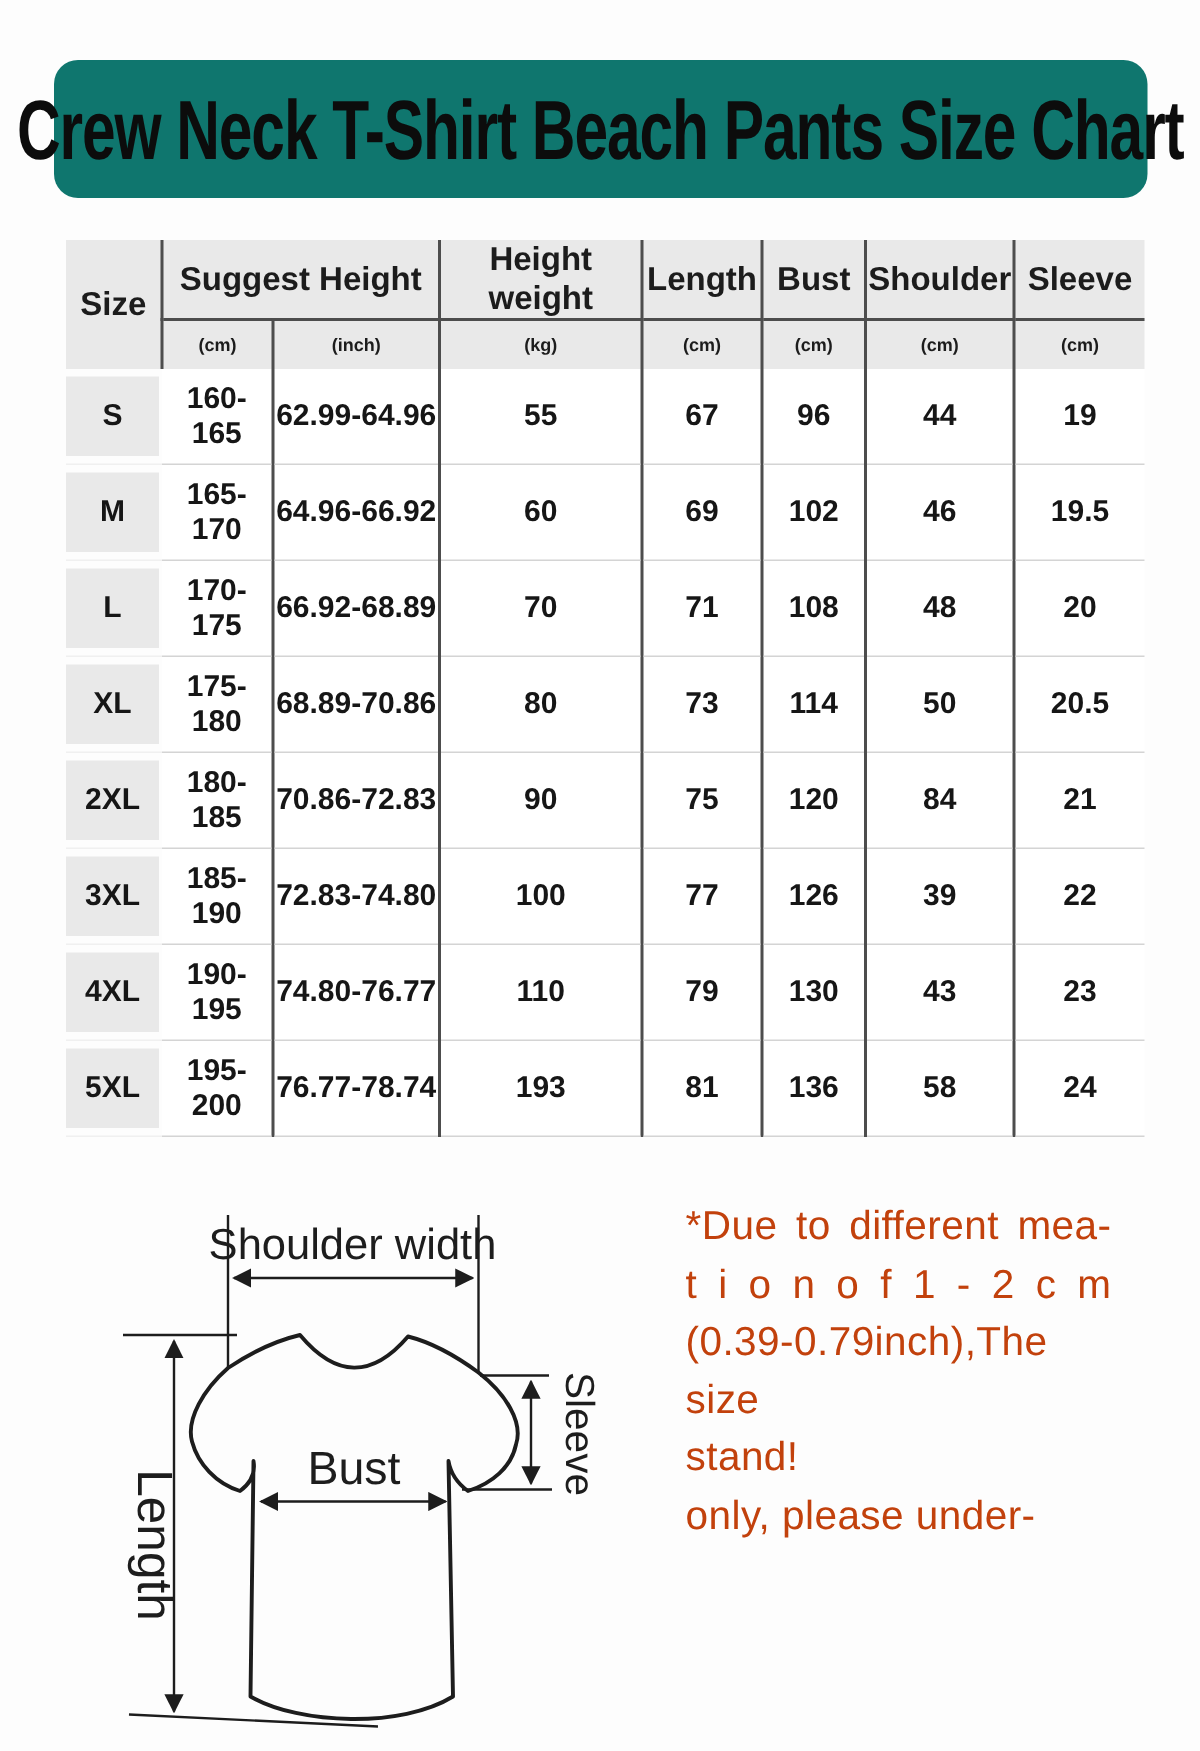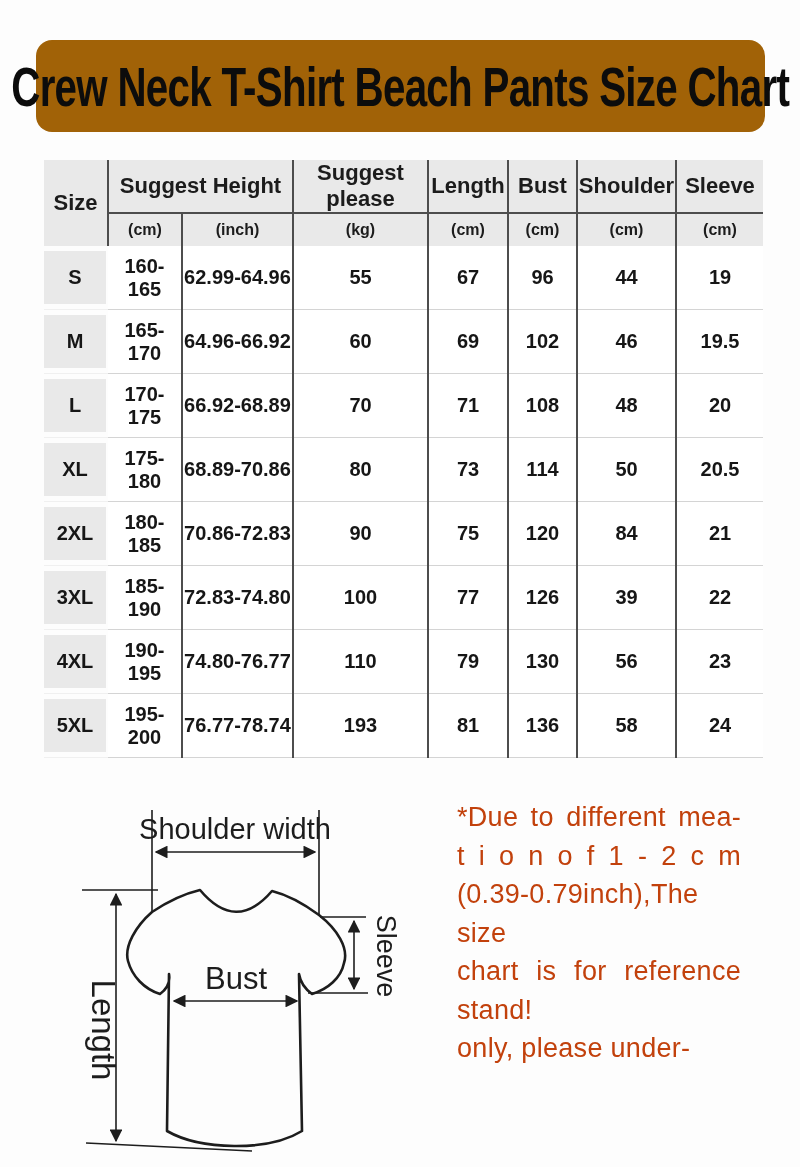--- a/index.html
+++ b/index.html
@@ -3,21 +3,21 @@
 <meta charset="utf-8">
 <style>
   html,body{margin:0;padding:0;}
   body{
     width:800px;height:1167px;position:relative;background:#fdfdfd;
     font-family:"Liberation Sans",sans-serif;color:#141414;overflow:hidden;
   }
   
   .banner{
     position:absolute;left:36px;top:40px;width:729px;height:92px;
-    background:#a16207;border-radius:16px;
+    background:#0f766e;border-radius:16px;
     display:flex;align-items:center;justify-content:center;
   }
   .banner-text{
     font-size:56px;font-weight:bold;color:#0c0c0c;white-space:nowrap;
     transform:scaleX(0.72);letter-spacing:-1px;
   }
   
   .size-table{
     position:absolute;left:44px;top:160px;width:719px;
     border-collapse:collapse;table-layout:fixed;
@@ -28,21 +28,21 @@
   .size-table col.c-kg{width:135px}
   .size-table col.c-len{width:80px}
   .size-table col.c-bust{width:69px}
   .size-table col.c-sh{width:99px}
   .size-table col.c-sl{width:87px}
   .size-table thead th{
     background:#e9e9e9;font-weight:bold;color:#1c1c1c;
     font-size:22px;padding:0;text-align:center;vertical-align:middle;
   }
   .size-table thead tr.hrow1 th{height:42px}
-  .size-table thead tr.hrow2 th{height:32px;font-size:16px}
+  .size-table thead tr.hrow2 th{height:32px;font-size:12px}
   th.b-r, td.b-r{border-right:2px solid #4d4d4d;}
   thead tr.hrow1 th.b-b{border-bottom:2px solid #4d4d4d;}
   .red{color:#a63829;}
   .size-table tbody td{
     height:63px;padding:0;text-align:center;vertical-align:middle;
     background:#ffffff;font-size:20px;font-weight:bold;color:#161616;
     border-bottom:1px solid #d4d4d4;
   }
   .size-table tbody td.size-td{background:#fdfdfd;border-bottom:1px solid #f0f0f0;}
   .size-chip{
@@ -74,21 +74,21 @@
       <col class="c-kg">
     <col class="c-len">
       <col class="c-bust">
       <col class="c-sh">
       <col class="c-sl">
   </colgroup>
   <thead>
     <tr class="hrow1">
       <th rowspan="2" class="b-r">Size</th>
       <th colspan="2" class="b-r b-b">Suggest Height</th>
-      <th class="b-r b-b">Suggest please</th>
+      <th class="b-r b-b">Height weight</th>
       <th class="b-r b-b">Length</th>
       <th class="b-r b-b">Bust</th>
       <th class="b-r b-b">Shoulder</th>
       <th class="b-b">Sleeve</th>
     </tr>
     <tr class="hrow2">
       <th class="b-r">(cm)</th>
       <th class="b-r red">(inch)</th>
       <th class="b-r">(kg)</th>
       <th class="b-r">(cm)</th>
@@ -178,21 +178,21 @@
 
   <tr>
     <td class="size-td">
           <div class="size-chip">4XL</div>
         </td>
     <td class="b-r">190-195</td>
     <td class="b-r red">74.80-76.77</td>
     <td class="b-r">110</td>
     <td class="b-r">79</td>
     <td class="b-r">130</td>
-    <td class="b-r">56</td>
+    <td class="b-r">43</td>
     <td>23</td>
   </tr>
 
   <tr>
     <td class="size-td">
           <div class="size-chip">5XL</div>
         </td>
     <td class="b-r">195-200</td>
     <td class="b-r red">76.77-78.74</td>
     <td class="b-r">193</td>
@@ -249,16 +249,15 @@
       <text x="196" y="184" text-anchor="middle" font-size="31">Bust</text>
       <text x="337" y="151" text-anchor="middle" font-size="27" transform="rotate(90 337 151)">Sleeve</text>
     </g>
   </svg>
 </div>
 
 <div class="disclaimer">
   <div class="disc-line">*Due to different mea-</div>
   <div class="disc-line">t i o n   o f   1 - 2 c m</div>
   <div class="disc-line">(0.39-0.79inch),The size</div>
-  <div class="disc-line">chart is for reference</div>
   <div class="disc-line">stand!</div>
   <div class="disc-line">only, please under-</div>
 </div>
 
 </body></html>

